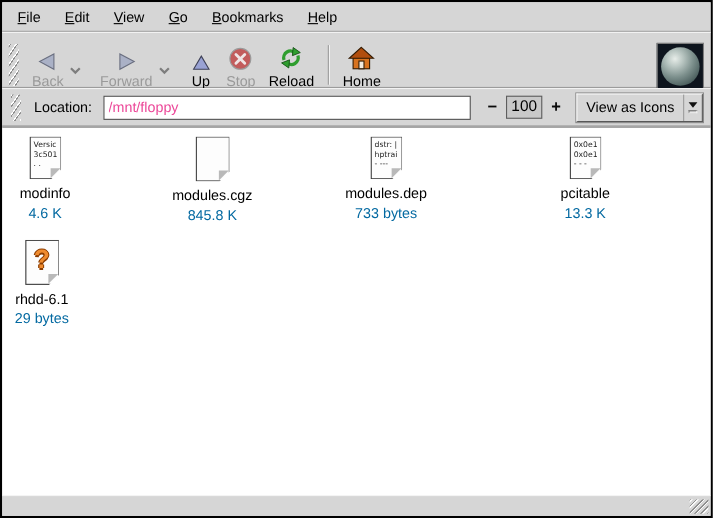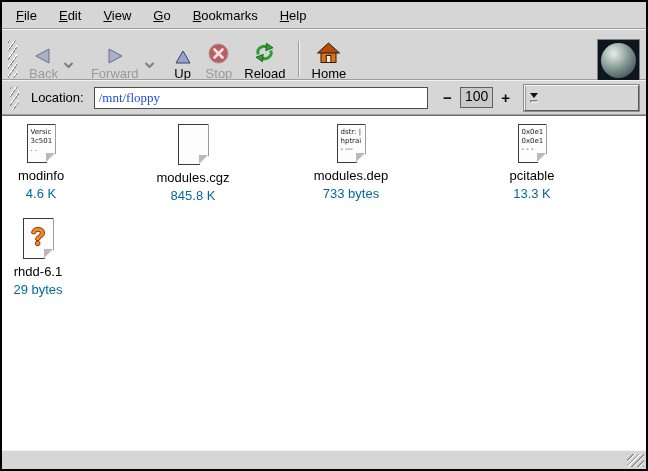--- a/index.html
+++ b/index.html
@@ -63,21 +63,21 @@
   .locbar{
     height:35px;background:#d6d6d6;
     border-top:1px solid #f2f2f2;border-bottom:1px solid #9c9c9c;
     display:flex;align-items:center;
     padding:0 7px 0 8px;
   }
   .loc-label{font-size:13px;color:#000;margin-right:10px;white-space:nowrap;}
   .loc-input{
     width:338px;height:22px;
     border:1px solid #4e4e4e;background:#fff;
-    font-family:Liberation Serif, serif;font-size:13px;color:#1d4ed8;
+    font-family:Liberation Sans, sans-serif;font-size:13px;color:#ec4899;
     padding:0 4px;outline:none;
   }
   .zoom-out,.zoom-in{
     font-size:15px;font-weight:bold;color:#0a0a0a;
     padding:0 2px;line-height:1;cursor:default;
   }
   .zoom-out{margin-left:13px;}
   .zoom-level{
     margin:0 6px;padding:1px 4px 2px 4px;
     border:1px solid #5e5e5e;background:#c9c9c9;
@@ -247,20 +247,21 @@
   </div>
 
   <div class="locbar">
     <div class="grip short"></div>
     <span class="loc-label">Location:</span>
     <input class="loc-input" type="text" value="/mnt/floppy" style="">
     <span class="zoom-out">−</span>
     <span class="zoom-level">100</span>
     <span class="zoom-in">+</span>
     <div class="view-btn">
+      <span class="view-btn-text">View as Icons</span>
       <span class="omi">
         <span class="tri"></span>
           <span class="ridge"></span>
       </span>
     </div>
   </div>
 
   <div class="content">
 
     <div class="file-cell" style="left:0px;top:8px;width:78px">

